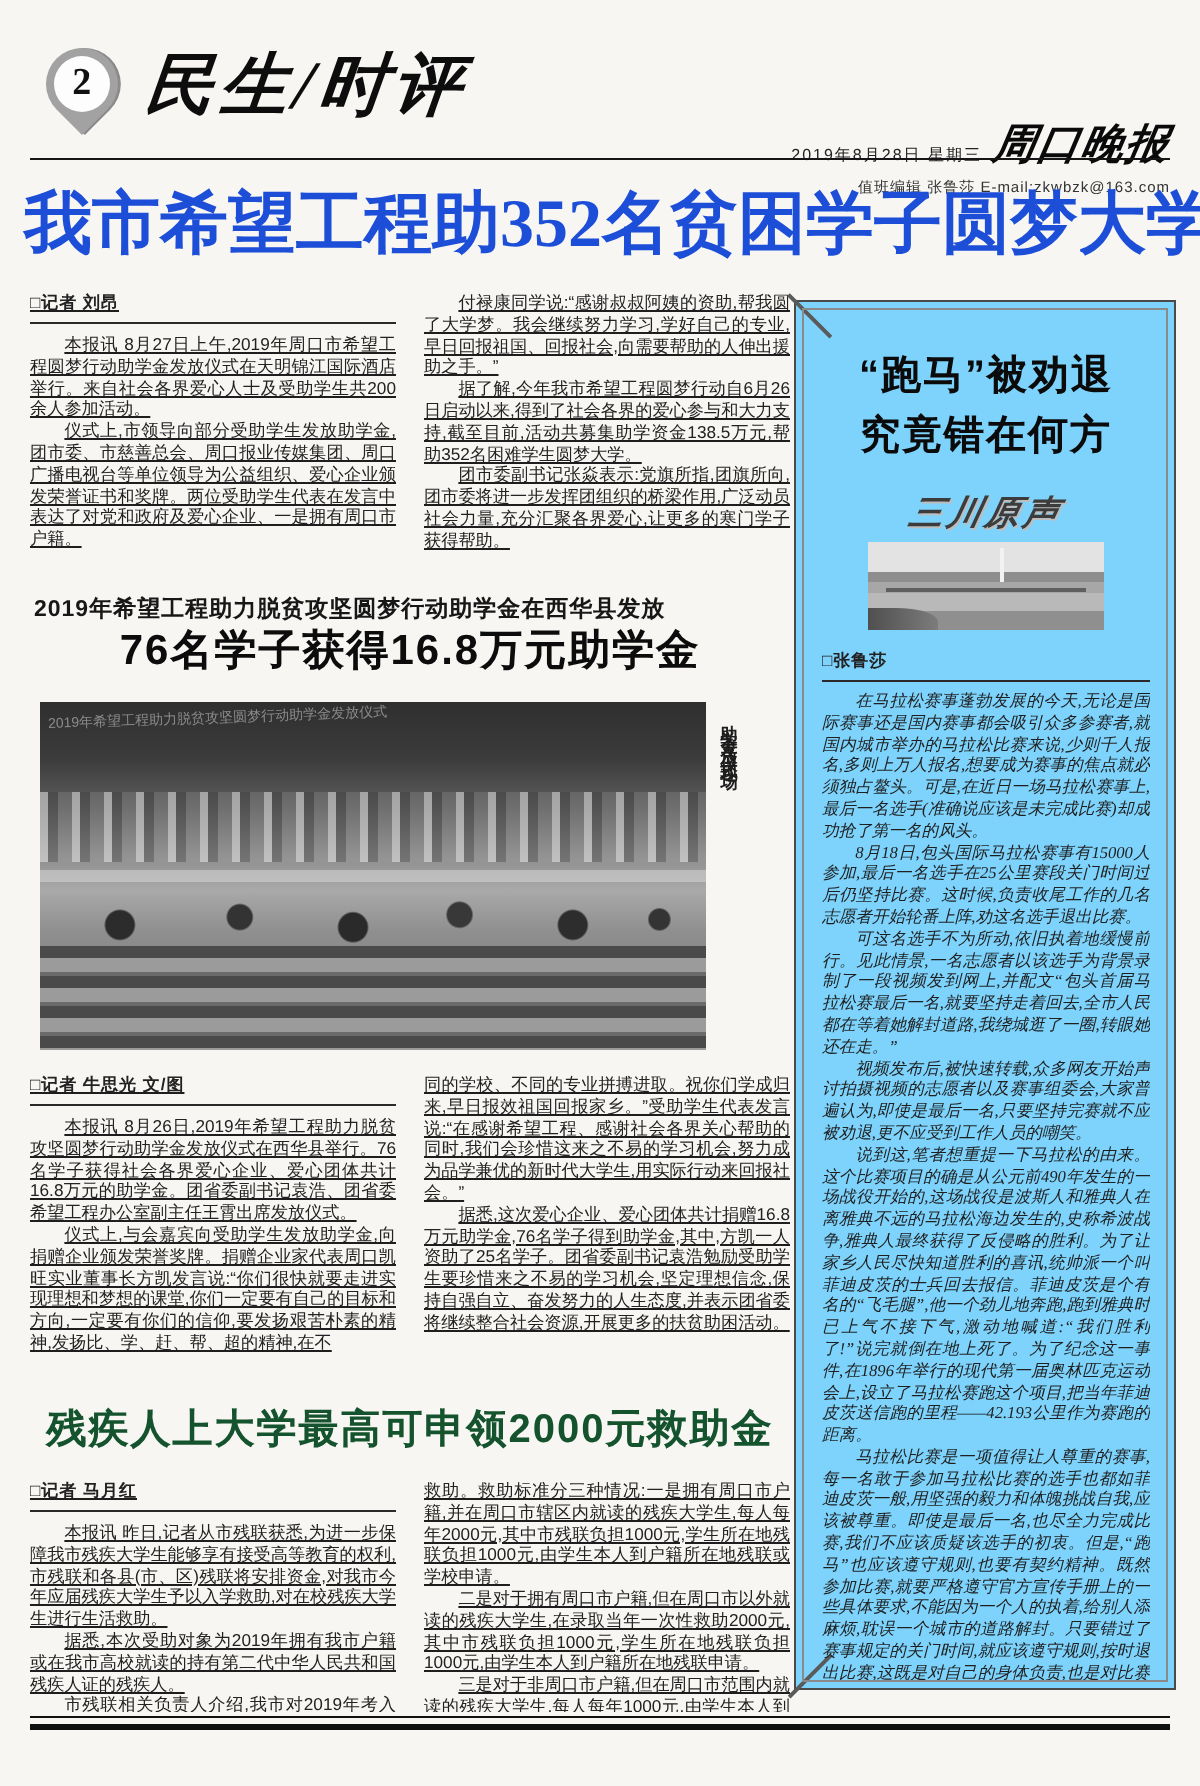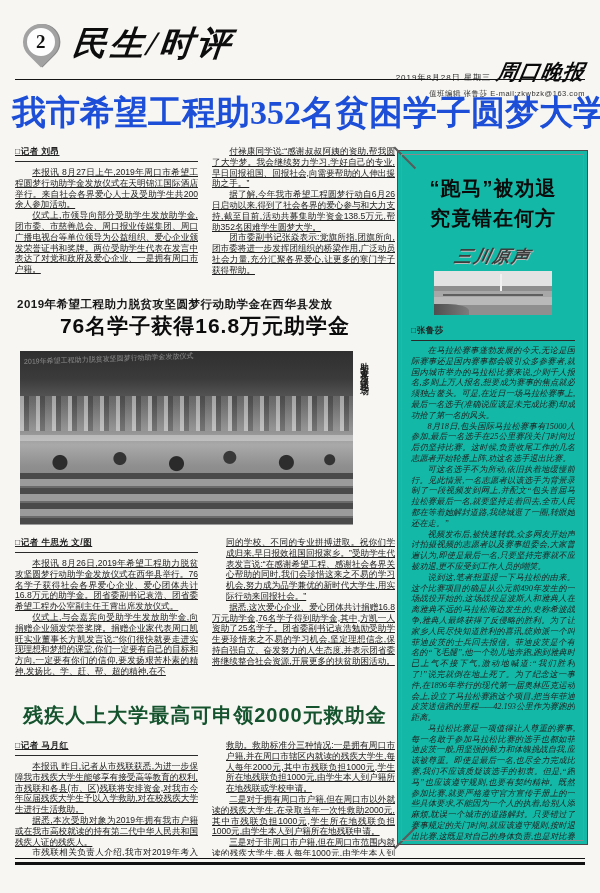--- a/index.html
+++ b/index.html
@@ -29,21 +29,21 @@
   .hdr-sub .ed { }
   .hdr-rule { position:absolute; left:15px; top:79px; width:570px; height:0; border-top:1.5px solid #151515; }
   
   .lead-headline { position:absolute; left:12px; top:88px; width:576px; height:52px;
          font:900 34px/50px "Liberation Serif","DejaVu Serif",serif;
          color:#1d4ed8; text-align:left; letter-spacing:0; white-space:nowrap; }
   
   .byline { display:block; font-size:8.5px; font-weight:700; color:#222;
          border-bottom:1px solid #2a2a2a; padding-bottom:3px; margin-bottom:5px; letter-spacing:.5px; }
   .cols p { font-size:8.6px; line-height:10.8px; text-align:justify; text-indent:2em; color:#222; }
-  .cols p.cont { text-indent:0;margin-left:14px; }
+  .cols p.cont { text-indent:0; }
   .col { position:absolute; top:0; width:183px; overflow:hidden;text-decoration:underline; }
   .col.c1 { left:0; } .col.c2 { left:197px; }
   
   .art1 { position:absolute; left:15px; top:146px; width:380px; height:150px; }
   .art1 .col { height:150px; }
   
   .kicker { position:absolute; left:17px; top:297px; width:378px;
          font-size:11.5px; font-weight:700; color:#171717; letter-spacing:.5px; }
   .photo-title { position:absolute; left:15px; top:311px; width:380px; text-align:center;
          font:900 21px/30px "Liberation Sans","DejaVu Sans",sans-serif; color:#0c0c0c; letter-spacing:1px; }
@@ -73,21 +73,21 @@
   
   .aid-title { position:absolute; left:15px; top:700px; width:380px; text-align:center;
          font:900 20px/30px "Liberation Sans","DejaVu Sans",sans-serif; color:#14532d; letter-spacing:1px; }
   .art3 { position:absolute; left:15px; top:740px; width:380px; height:116px; }
   .art3 .col { height:116px; }
   
   .bottom-rule { position:absolute; left:15px; top:858px; width:570px; height:7px;
          border-top:1.5px solid #101010; border-bottom:3.5px solid #101010; }
   
   .cmt { position:absolute; left:397px; top:150px; width:191px; height:695px;
-         border:1.5px solid #4a4a4a; background:#14b8a6; }
+         border:1.5px solid #4a4a4a; background:#7dd3fc; }
   .cmt-inner { position:absolute; inset:3px; border:1px solid #8a8a8a; padding:10px 8px 6px 9px; overflow:hidden; }
   .diag { position:absolute; background:#5a5a5a; height:1.5px; }
   .diag.tl { width:30px; left:-8px; top:6px; transform:rotate(45deg); }
   .diag.bl { width:30px; left:-8px; bottom:6px; transform:rotate(-45deg); }
   .cmt-title { margin-top:8px; text-align:center;
          font:900 20px/30px "Liberation Sans","DejaVu Sans",sans-serif; color:#0b0b0b; letter-spacing:1px; }
   .cmt-logo-wrap { margin:12px auto 0; width:120px; text-align:center; }
   .cmt-logo { display:inline-block; font:900 17px "Liberation Serif","DejaVu Serif",serif;
          font-style:italic; letter-spacing:2px; color:#3c3c3c; transform:skewX(-12deg);
          text-shadow:1px 1px 0 #bdbdbd; }

